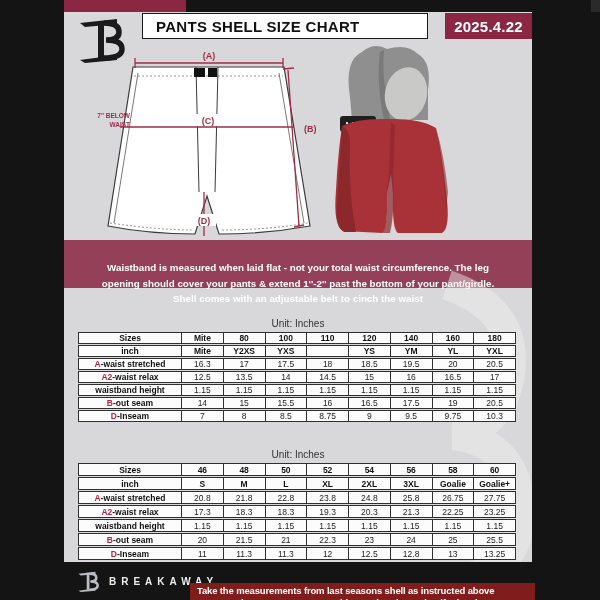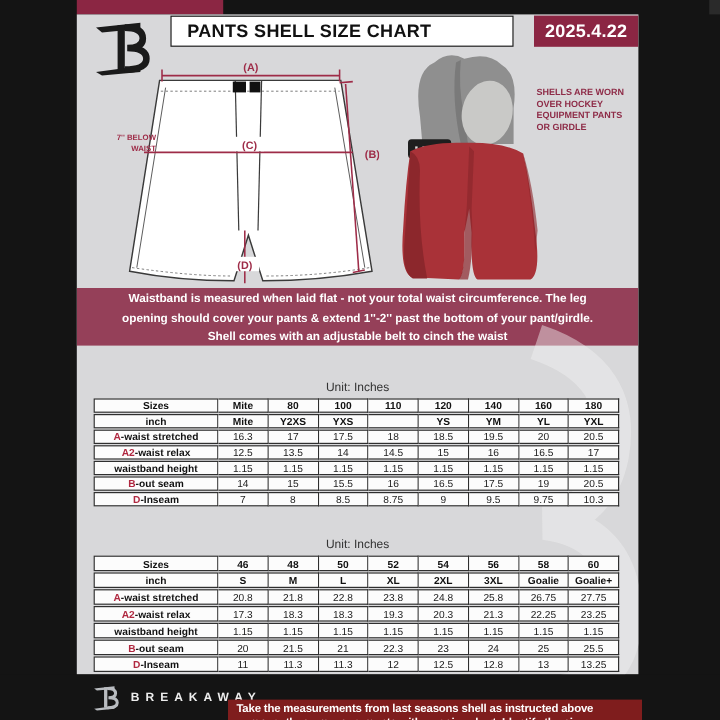--- a/index.html
+++ b/index.html
@@ -22,21 +22,21 @@
   
   .diagram{position:absolute;left:34px;top:34px;}
   .below-waist{position:absolute;left:14px;top:99px;width:52px;text-align:right;
                font-size:6.5px;font-weight:bold;color:#9e2c48;line-height:9px;white-space:pre-line;}
   .shell-photo{position:absolute;left:268px;top:30px;}
   .shell-note{position:absolute;left:383px;top:60px;width:84px;font-size:7.5px;font-weight:bold;
               color:#8e2c48;line-height:9.5px;white-space:pre-line;}
   
   .notice-band{position:absolute;left:0;top:228px;width:468px;height:48px;background:#954059;
                color:#fff;font-weight:bold;font-size:9.8px;line-height:15.5px;text-align:center;
-               white-space:pre-line;box-sizing:border-box;padding-top:2px;}
+               white-space:pre-line;box-sizing:border-box;padding-top:20px;}
   
   .sec-header{position:absolute;left:110px;width:248px;height:23px;background:#0f0f0f;border-radius:4px;
               color:#fff;font-weight:bold;font-size:14.5px;letter-spacing:1px;text-align:center;
               line-height:23px;}
   .unit{position:absolute;left:0;width:468px;text-align:center;font-size:10px;color:#333;}
   
   .watermark{position:absolute;right:-10px;top:258px;opacity:.45;}
   
   table.meas{position:absolute;left:14px;border-collapse:separate;border-spacing:0 1.5px;
              width:438px;table-layout:fixed;font-size:8.5px;}
@@ -125,24 +125,20 @@
       <rect x="14" y="80" width="2" height="2" fill="#ddd"></rect>
         <rect x="20" y="80" width="2" height="2" fill="#ddd"></rect>
         <rect x="26" y="80" width="2" height="2" fill="#ddd"></rect>
 
       <path d="M10,84 Q26,76 55,77 Q88,76 104,86 Q110,112 114,150 Q119,186 110,191 L66,191 Q60,188 61,152 L59,132 L55,152 Q56,188 50,191 L11,189 Q1,184 4,148 Q6,110 10,84 Z" fill="#a93238"></path>
       <path d="M10,84 Q8,120 5,160 Q3,185 12,190 L24,190 Q16,150 18,100 Q18,88 10,84 Z" fill="#8c272c"></path>
       <path d="M59,80 L57,130 L55,152 Q56,185 50,191 L58,191 Q63,170 61,132 L63,84 Z" fill="#8c272c" opacity=".7"></path>
       <path d="M104,86 Q112,130 114,168 L116,150 Q112,112 104,86 Z" fill="#8c272c" opacity=".6"></path>
     </svg>
 
-    <div class="shell-note">SHELLS ARE WORN
-OVER HOCKEY
-EQUIPMENT PANTS
-OR GIRDLE</div>
 
     <div class="notice-band">Waistband is measured when laid flat - not your total waist circumference. The leg
 opening should cover your pants &amp; extend 1''-2'' past the bottom of your pant/girdle.
 Shell comes with an adjustable belt to cinch the waist</div>
 
     <svg class="watermark" width="150" height="300" viewBox="0 0 150 300">
       <path d="M55,15 q75,25 62,95 q-10,48 -55,55 q62,8 66,72 q3,68 -70,73" fill="none" stroke="#f2f2f2" stroke-width="30"></path>
     </svg>
 
     <div class="unit" style="top:306px">Unit: Inches</div>

